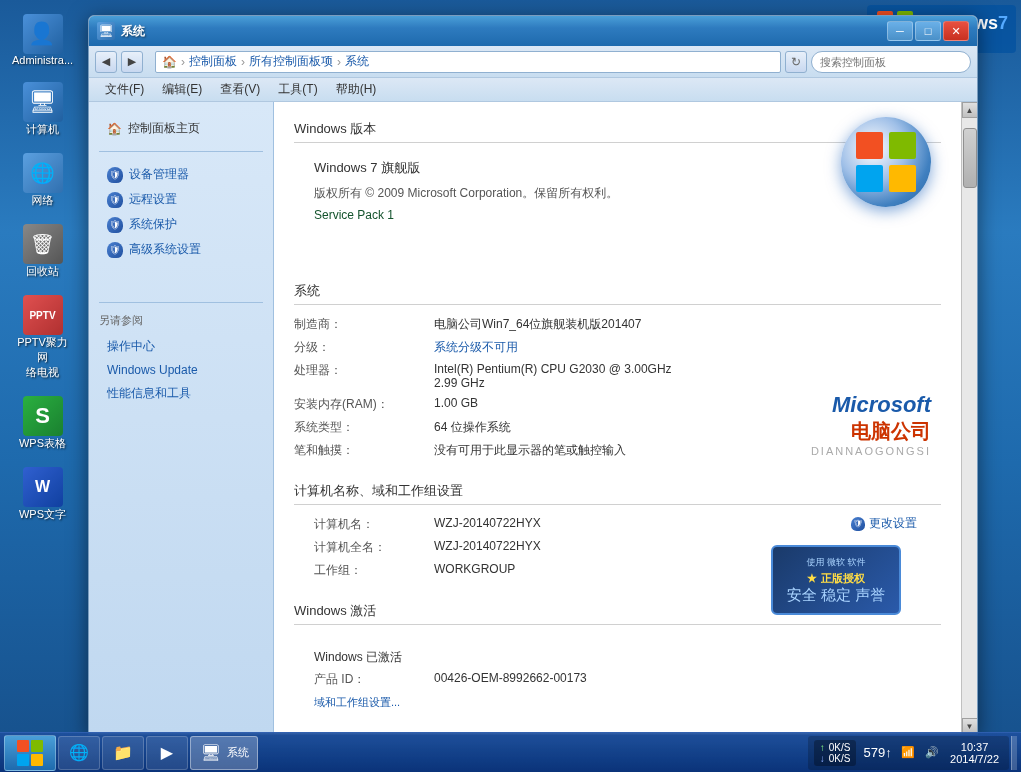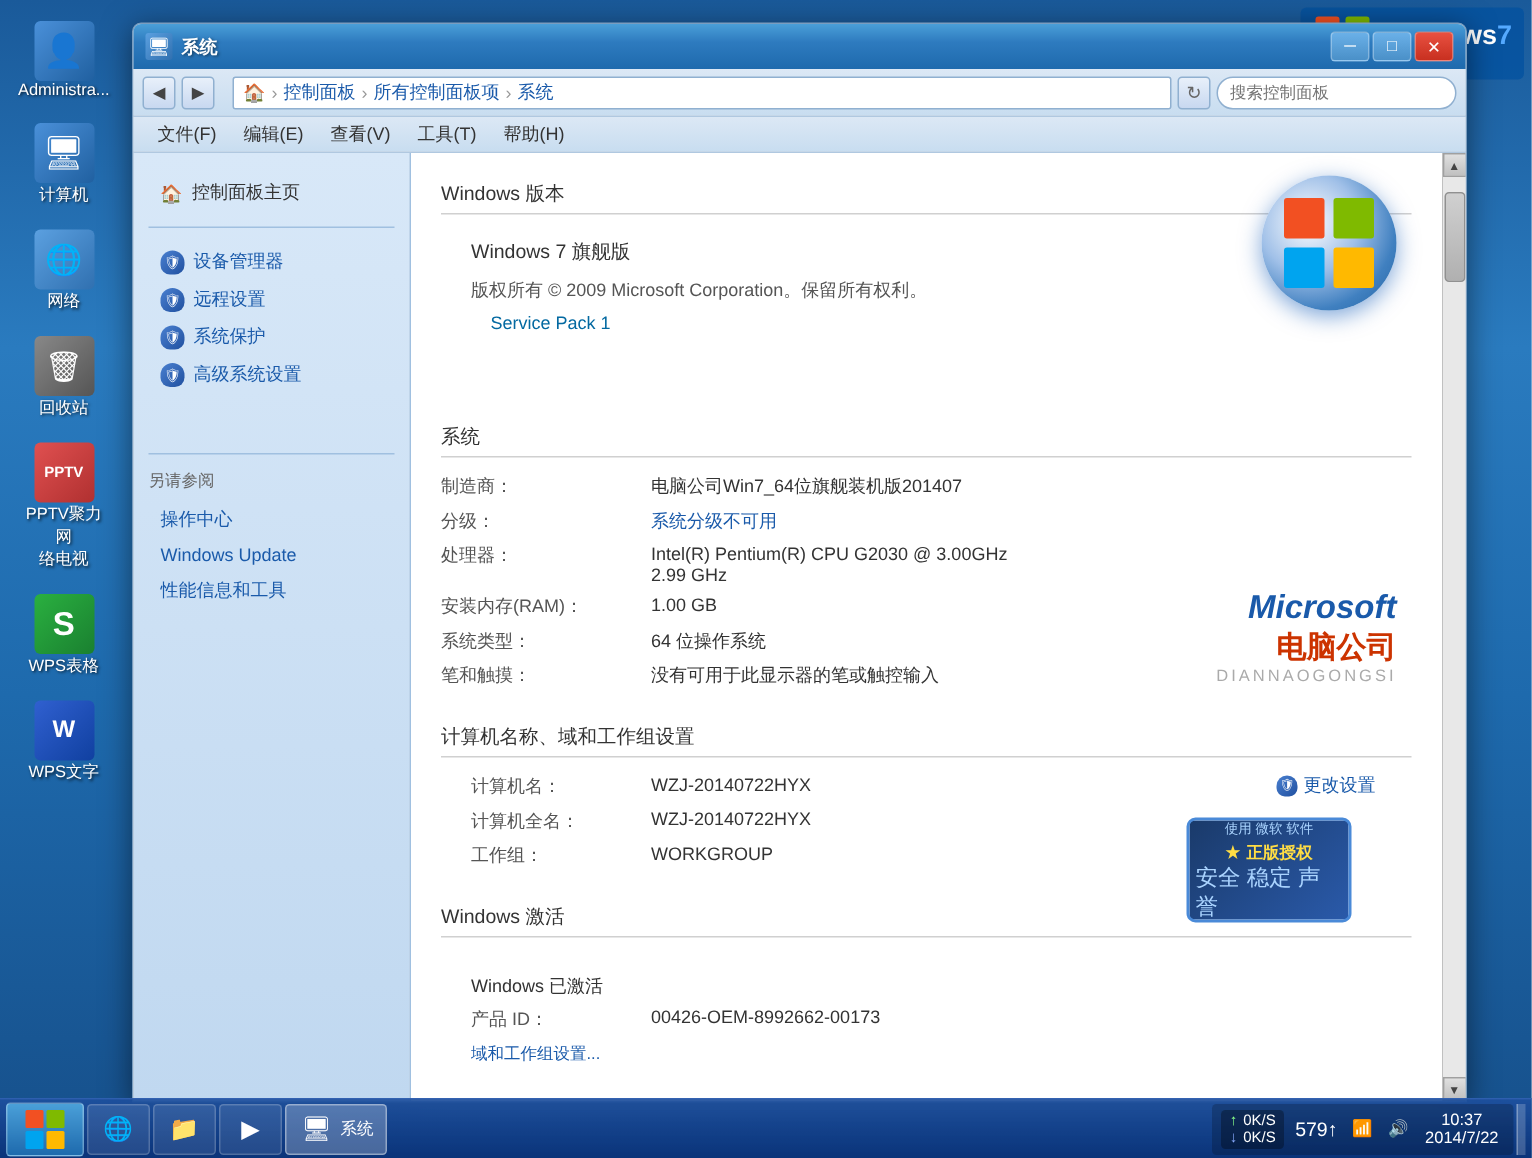--- a/index.html
+++ b/index.html
@@ -439,21 +439,21 @@
       border-radius: 50% 50% 40% 40%;
       display:flex; align-items:center; justify-content:center;
       color:white; font-size:8px;
     }
 
     
     .activation-badge {
       position: absolute;
       right: 20px;
       bottom: 30px;
-      width: 110px;
+      width: 130px;
       height: 70px;
       background: linear-gradient(135deg, #1a3a6a, #2a5aaa);
       border: 2px solid #4a8ad8;
       border-radius: 6px;
       display: flex;
       flex-direction: column;
       align-items: center;
       justify-content: center;
       padding: 4px;
       color: white;
@@ -726,21 +726,21 @@
           </div>
         </div>
 
         <div style="padding:8px 0 4px 20px;">
           <div style="font-size:13px;color:#333;">Windows 7 旗舰版</div>
         </div>
         <div style="padding:4px 0 2px 20px;">
           <div style="font-size:12px;color:#555;">版权所有 © 2009 Microsoft Corporation。保留所有权利。</div>
         </div>
         <div style="padding:4px 0 2px 20px;">
-          <div style="font-size:12px;color:#0369a1;margin-left:13px;">Service Pack 1</div>
+          <div style="font-size:12px;color:#14532d;">Service Pack 1</div>
         </div>
 
         <div style="height:50px;"></div>
 
         <div class="section-title">系统</div>
 
         <div class="ms-brand">
           <div class="ms-brand-text">Microsoft</div>
           <div class="ms-company-text">电脑公司</div>
           <div class="ms-sub-text">DIANNAOGONGSI</div>

